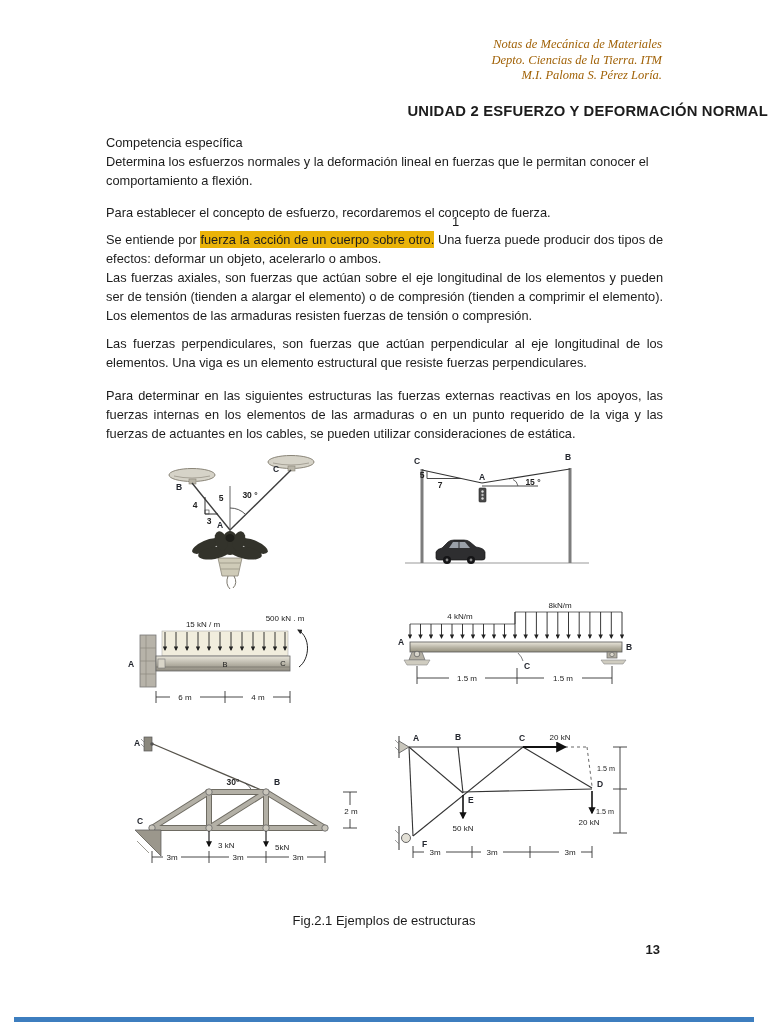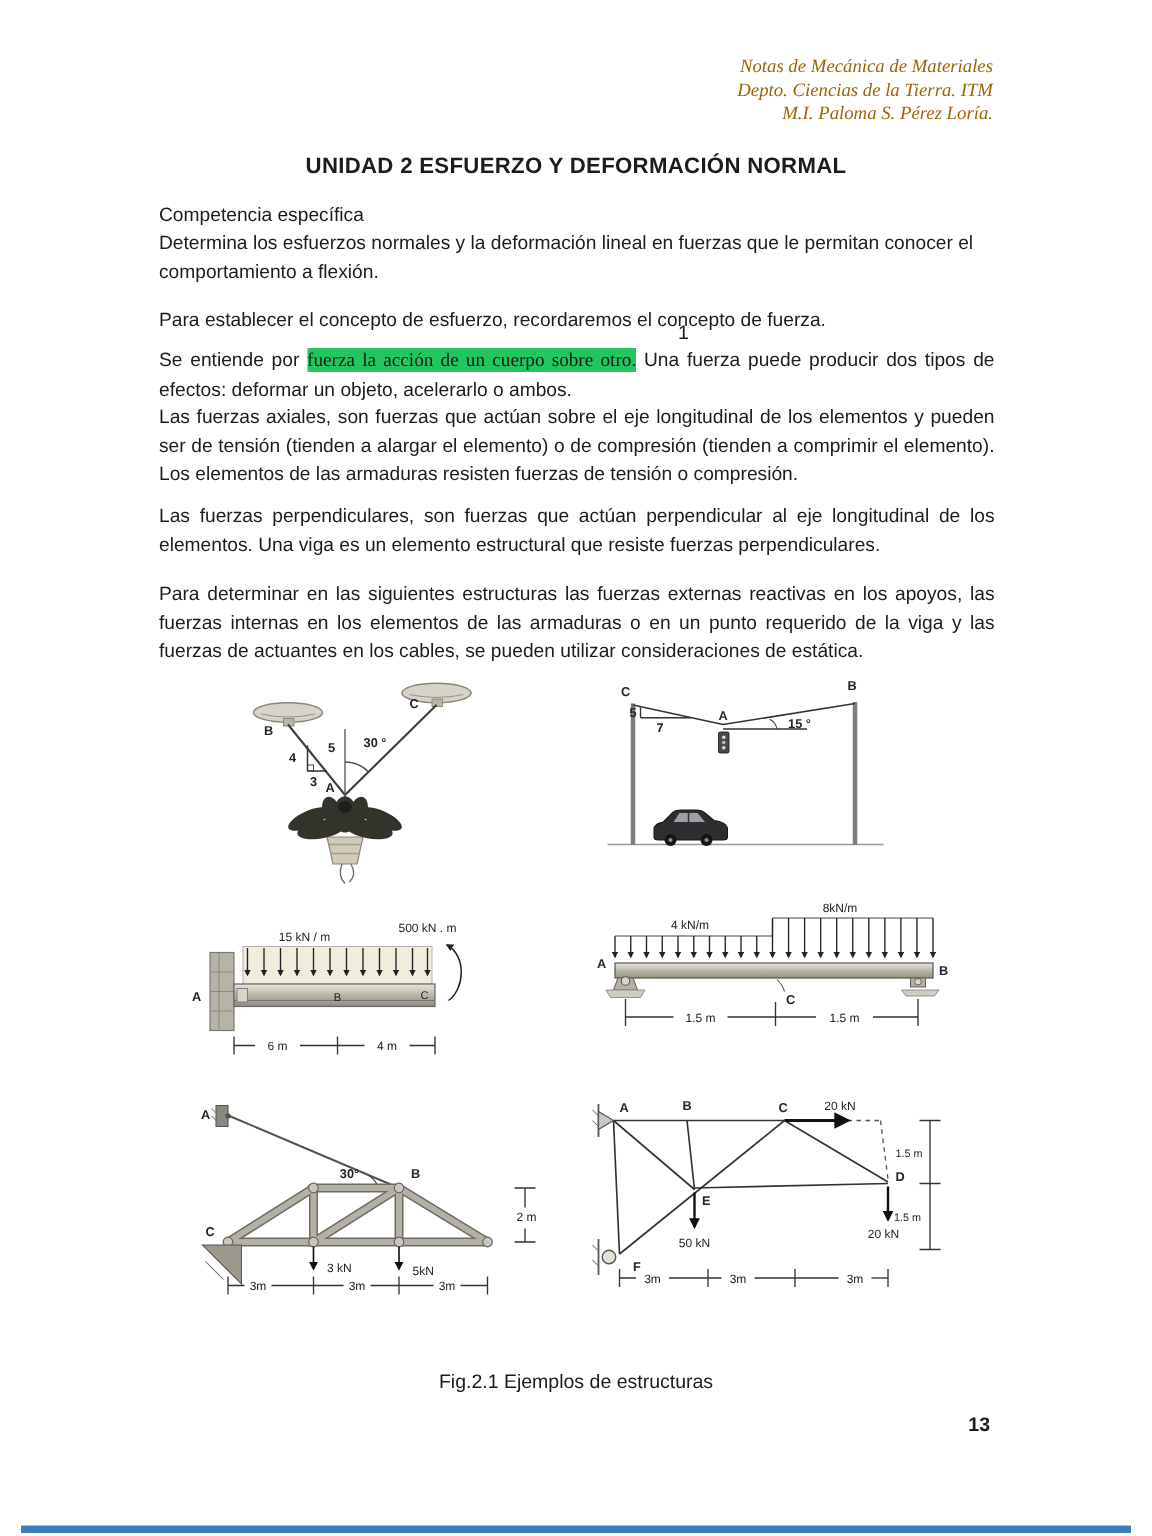--- a/index.html
+++ b/index.html
@@ -1,21 +1,21 @@
 <!DOCTYPE html>
 <html><head>
 <meta charset="utf-8">
 <style>
   html,body{margin:0;padding:0;background:#ffffff;}
   .page{position:relative;width:768px;height:1024px;background:#ffffff;overflow:hidden;
         font-family:"Liberation Sans","DejaVu Sans",sans-serif;color:#1c1c1c;}
   .doc-header{position:absolute;top:37px;right:106px;text-align:right;
         font-family:"Liberation Serif","DejaVu Serif",serif;font-style:italic;
         font-size:12.5px;line-height:15.5px;color:#a16207;}
-  .doc-title{position:absolute;top:103px;left:0;width:768px;text-align:center;
+  .doc-title{position:absolute;top:103px;left:0;width:768px;text-align:right;
         font-weight:bold;font-size:14.8px;letter-spacing:.2px;}
   .tblock{position:absolute;left:106px;width:557px;font-size:12.8px;line-height:19px;}
   .just{text-align:justify;}
   .footmark{position:absolute;left:452px;top:214px;font-size:13px;}
   .hl{padding:1px 0;}
   .caption{position:absolute;top:893px;left:0;width:768px;text-align:center;font-size:13px;margin-top:20px;}
   .pagenum{position:absolute;top:942px;right:108px;font-weight:bold;font-size:13px;}
   .footer-bar{position:absolute;left:14px;right:14px;bottom:2px;height:5px;}
   .fig{position:absolute;}
   svg text{font-family:"Liberation Sans","DejaVu Sans",sans-serif;fill:#1d1d1d;}
@@ -34,21 +34,21 @@
     <div>M.I.  Paloma S. Pérez Loría.</div>
   </div>
 
   <div class="doc-title">UNIDAD 2 ESFUERZO Y DEFORMACIÓN NORMAL</div>
 
   <div class="tblock" style="top:133px">Competencia específica</div>
   <div class="tblock" style="top:152px">Determina los esfuerzos normales y la deformación lineal en fuerzas que le permitan conocer el comportamiento a flexión.</div>
   <div class="tblock" style="top:203px">Para establecer el concepto de esfuerzo, recordaremos el concepto de fuerza.</div>
   <div class="footmark">1</div>
 
-  <div class="tblock just" style="top:230px"><span>Se entiende por </span><span class="hl" style="background-color: #22c55e; font-family: Liberation Serif, serif;">fuerza la acción de un cuerpo sobre otro.</span><span> Una fuerza puede producir dos tipos de efectos: deformar un objeto, acelerarlo o ambos.</span></div>
+  <div class="tblock just" style="top:230px"><span>Se entiende por </span><span class="hl" style="background-color: #eab308;">fuerza la acción de un cuerpo sobre otro.</span><span> Una fuerza puede producir dos tipos de efectos: deformar un objeto, acelerarlo o ambos.</span></div>
 
   <div class="tblock just" style="top:268px">Las fuerzas axiales, son fuerzas que actúan sobre el eje longitudinal de los elementos y pueden ser de tensión (tienden a alargar el elemento) o de compresión (tienden a comprimir el elemento). Los elementos de las armaduras resisten fuerzas de tensión o compresión.</div>
   <div class="tblock just" style="top:334px">Las fuerzas perpendiculares, son fuerzas que actúan perpendicular al eje longitudinal de los elementos. Una viga es un elemento estructural que resiste fuerzas perpendiculares.</div>
   <div class="tblock just" style="top:386px">Para determinar en las siguientes estructuras las fuerzas externas reactivas en los apoyos, las fuerzas internas en los elementos de las armaduras o en un punto requerido de la viga y las fuerzas de actuantes en los cables, se pueden utilizar consideraciones de estática.</div>
 
   <div class="fig" style="left:148px;top:450px">
     <svg width="212" height="148" viewBox="0 0 212 148">
       <g>
         <ellipse cx="44" cy="25" rx="23" ry="6.5" fill="#d6d3c8" stroke="#8a8578" stroke-width="1"></ellipse>
         <path d="M26,26 q18,4 36,0" stroke="#9a968a" fill="none" stroke-width=".8"></path>

